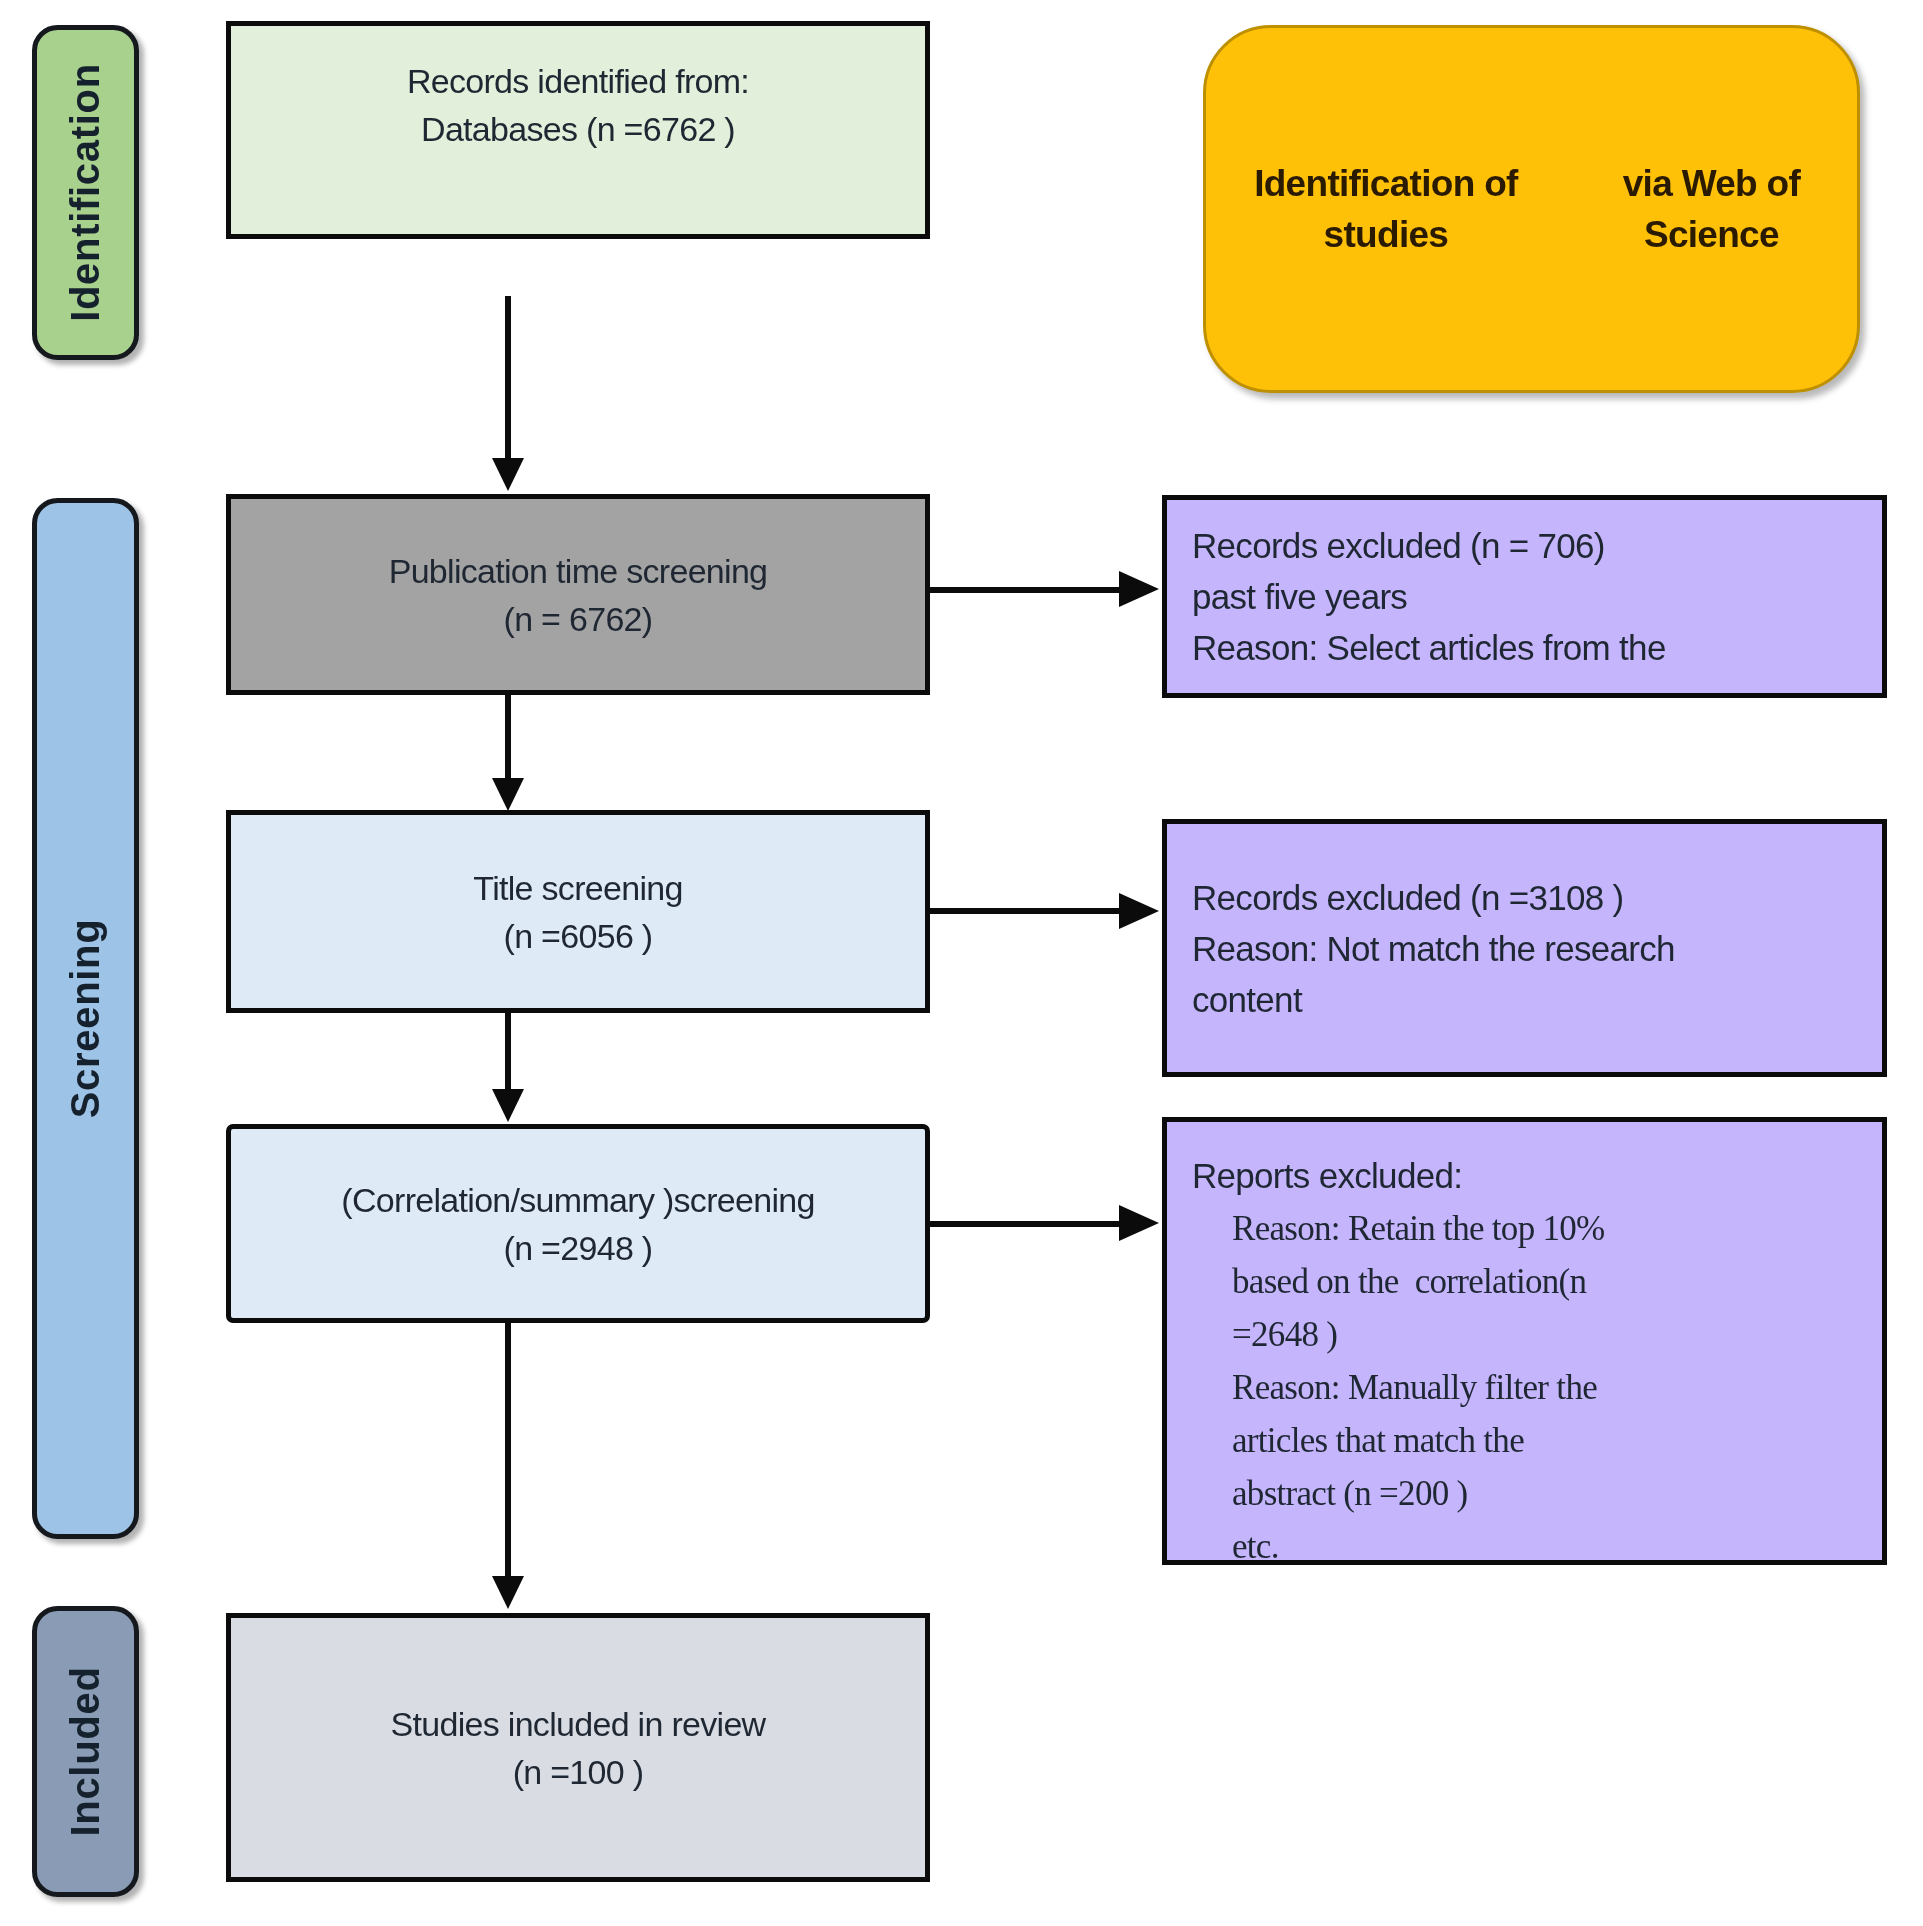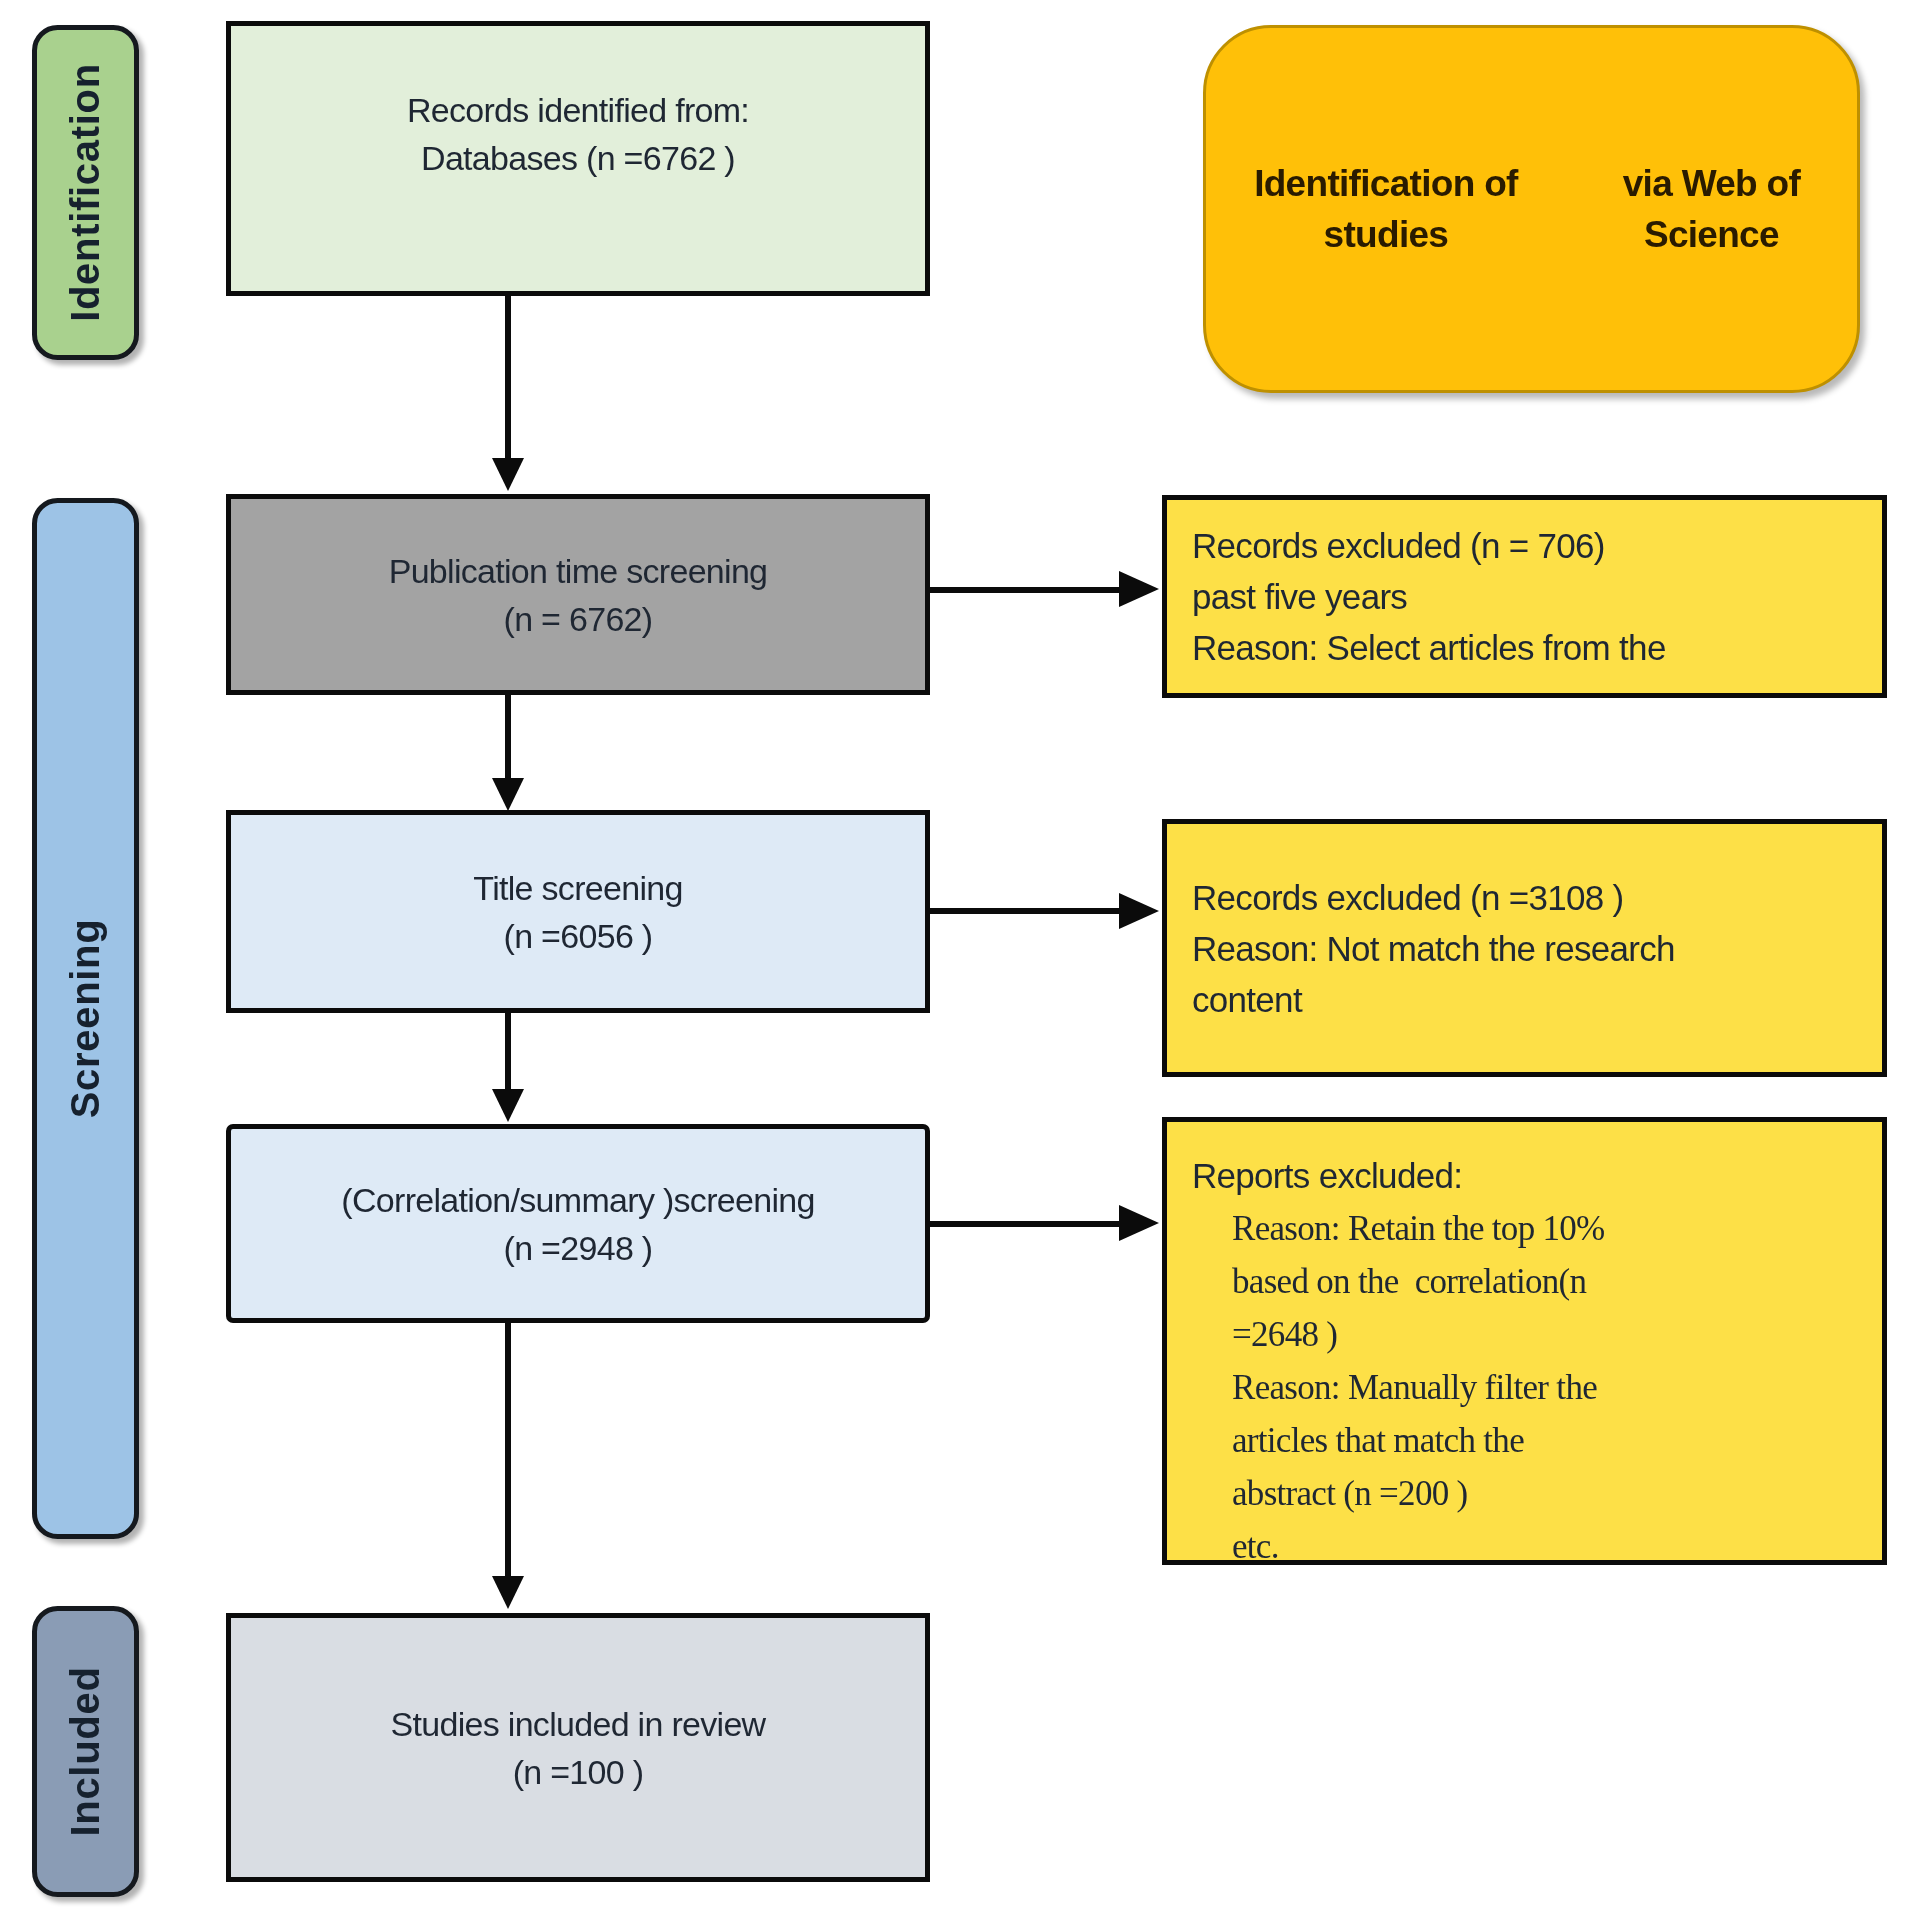--- a/index.html
+++ b/index.html
@@ -47,34 +47,34 @@
     box-sizing:border-box;
     display:flex;
     flex-direction:column;
     align-items:center;
     justify-content:center;
     text-align:center;
     font-size:34px;
     line-height:48px;
     letter-spacing:-0.7px;
   }
-  .fb-1{top:21.3px;height:275px;background:#E2EFDA;padding-bottom:50px;}
+  .fb-1{top:21.3px;height:218px;background:#E2EFDA;padding-bottom:50px;}
   .fb-2{top:494px;height:201px;background:#a3a3a3;}
   .fb-3{top:810px;height:203px;background:#DEEAF6;}
   .fb-4{top:1124px;height:199px;background:#DEEAF6;border-radius:7px;}
   .fb-5{top:1613px;height:269px;background:#D9DDE3;}
 
   
   .excl-box{
     position:absolute;
     left:1162px;
     width:725px;
     border:5.7px solid #0b0b0b;
     box-sizing:border-box;
-    background:#fde047;
+    background:#c4b5fd;
     font-size:35px;
     line-height:51px;
     letter-spacing:-0.7px;
     padding:14.2px 25px;
     display:flex;
     flex-direction:column;
     justify-content:center;
   }
   .ex-1{top:495px;height:203px;}
   .ex-2{top:819px;height:258px;}

